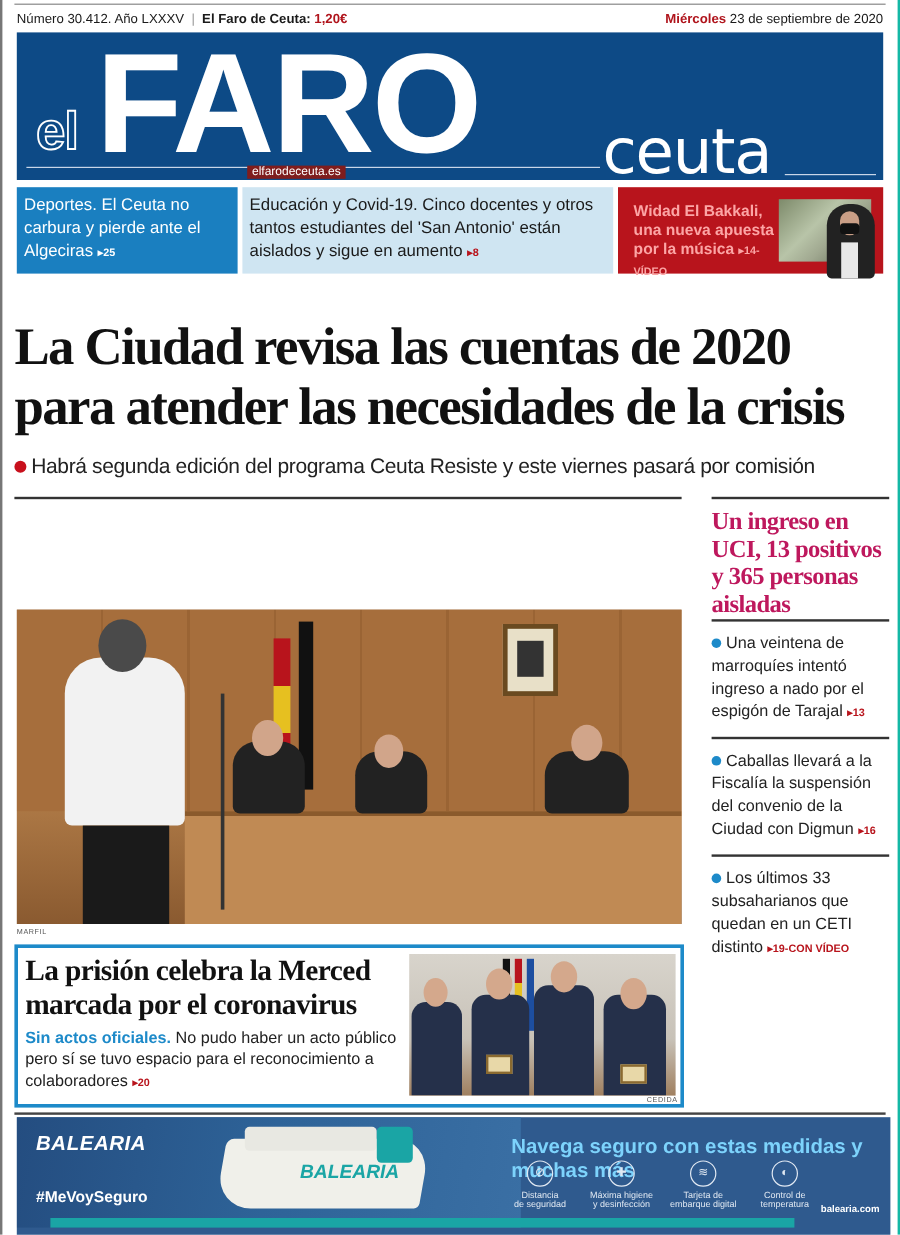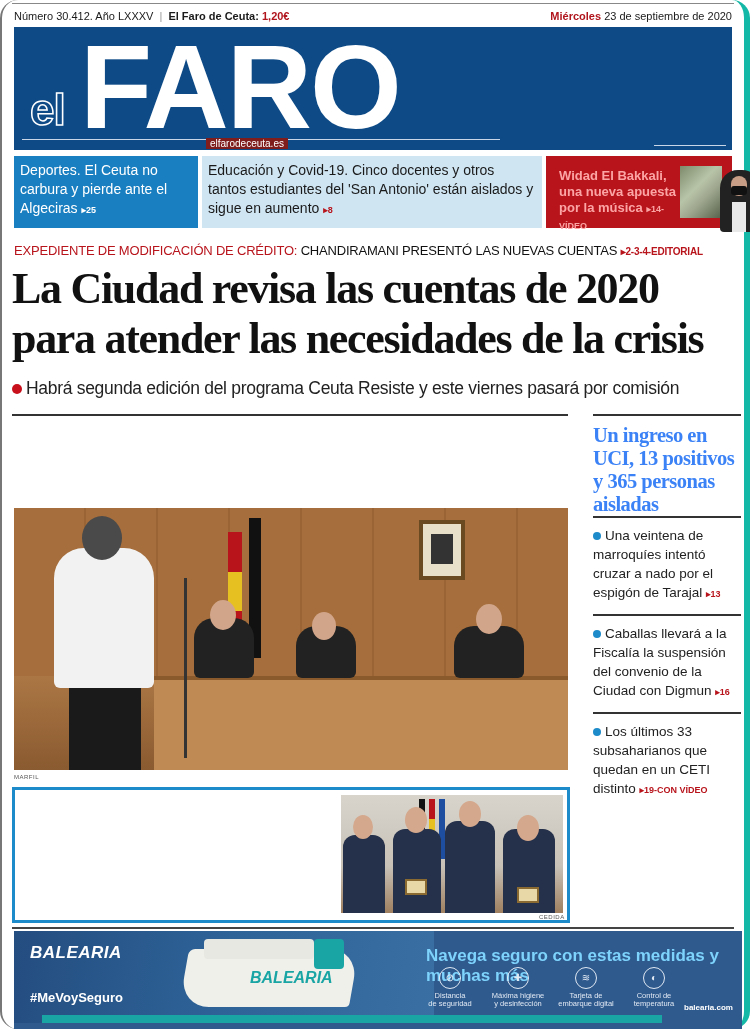--- a/index.html
+++ b/index.html
@@ -1,35 +1,35 @@
 <!DOCTYPE html>
 <html><head>
 <meta charset="utf-8">
 <style>
   * { box-sizing: border-box; margin: 0; padding: 0; }
   body { width: 750px; height: 1029px; background: #fff; font-family: "Liberation Sans", sans-serif; overflow: hidden; position: relative; color: #1a1a1a; }
-  .page { position: absolute; left: 0; top: 0; width: 750px; height: 1029px; border-left: 2px solid #777; border-right: 6px solid #14b8a6; border-radius: 18px; }
+  .page { position: absolute; left: 0; top: 0; width: 750px; height: 1029px; border-left: 2px solid #777; border-right: 2px solid #14b8a6; }
   .topline { position: absolute; left: 10px; right: 10px; top: 3px; height: 1px; background: #888; }
   .meta-bar { position: absolute; left: 12px; right: 12px; top: 10px; height: 16px; font-size: 11px; display: flex; justify-content: space-between; }
   .meta-bar .price { color: #b0141c; font-weight: bold; }
   .meta-bar b { font-weight: bold; }
   .meta-bar .weekday { color: #b0141c; font-weight: bold; }
 
   .masthead { position: absolute; left: 12px; right: 12px; top: 27px; height: 123px; background: #0d4a86; overflow: hidden; }
   .mh-el { position: absolute; left: 16px; top: 58px; font-size: 44px; font-weight: bold; color: #0d4a86; -webkit-text-stroke: 1.5px #fff; font-family: "Liberation Sans", sans-serif; letter-spacing: -1px; }
   .mh-faro { position: absolute; left: 66px; top: -8px; font-size: 118px; font-weight: bold; color: #fff; font-family: "Liberation Sans", sans-serif; letter-spacing: -2px; }
   .mh-ceuta { position: absolute; left: 488px; top: 70px; font-size: 52px; color: #fff; font-family: "DejaVu Sans", sans-serif; letter-spacing: -1px; }
   .mh-line1 { position: absolute; left: 8px; width: 478px; top: 112px; height: 1px; background: #c8d6e8; }
   .mh-line2 { position: absolute; left: 640px; right: 6px; top: 118px; height: 1px; background: #c8d6e8; }
   .mh-url { position: absolute; left: 192px; top: 111px; font-size: 10px; color: #fff; background: #7f1d1d; padding: 0 4px; }
 
   .teasers { position: absolute; left: 12px; right: 12px; top: 156px; height: 72px; display: flex; gap: 4px; }
   .teaser { height: 72px; padding: 5px 6px; font-size: 14px; line-height: 19px; }
   .teaser.blue { width: 184px; background: #1a7fc0; color: #fff; }
-  .teaser.light { width: 340px; background: #cfe5f2; color: #1a1a1a; }
+  .teaser.light { width: 309px; background: #cfe5f2; color: #1a1a1a; }
   .teaser.red { flex: 1; background: #b8141c; color: #fca5a5; display: flex; padding: 10px; }
   .teaser b { font-weight: normal; }
   .ref { font-size: 9px; font-weight: bold; }
   .ref.red { color: #b8141c; }
   .red-text { width: 124px; font-size: 13px; font-weight: bold; line-height: 16px; padding: 2px 3px; }
   .red-photo { flex: 1; background: linear-gradient(135deg, #7d8a6a 0%, #b8c4a8 40%, #a0a890 60%, #55604a 100%); position: relative; }
   .red-photo .fig { position: absolute; left: 40px; top: 4px; width: 40px; height: 62px; border-radius: 18px 18px 4px 4px; background: #222; }
   .red-photo .face { position: absolute; left: 51px; top: 10px; width: 16px; height: 20px; border-radius: 8px; background: #c99e86; }
   .red-photo .mask { position: absolute; left: 51px; top: 20px; width: 16px; height: 9px; background: #111; border-radius: 3px; }
   .red-photo .shirt { position: absolute; left: 52px; top: 36px; width: 14px; height: 30px; background: #e8e8e8; }
@@ -61,21 +61,21 @@
   .cp-head { position: absolute; border-radius: 50%; background: #d1a58a; }
   .cp-standing { position: absolute; left: 40px; top: 40px; width: 100px; height: 140px; background: #f2f2f2; border-radius: 30px 30px 6px 6px; }
   .cp-standing-legs { position: absolute; left: 55px; top: 180px; width: 72px; height: 82px; background: #1a1a1a; }
   .cp-standing-head { position: absolute; left: 68px; top: 8px; width: 40px; height: 44px; border-radius: 50%; background: #4a4a4a; }
   .cp-flag { position: absolute; left: 214px; top: 24px; width: 14px; height: 120px; background: linear-gradient(180deg, #b8141c 0 33%, #e6c020 33% 66%, #b8141c 66%); }
   .cp-flag2 { position: absolute; left: 235px; top: 10px; width: 12px; height: 140px; background: #111; }
   .cp-mic { position: absolute; left: 170px; top: 70px; width: 3px; height: 180px; background: #333; }
   .credit { position: absolute; font-size: 6px; color: #555; letter-spacing: 0.5px; }
 
   .sidebar { position: absolute; left: 591px; width: 148px; top: 424px; }
-  .sidebar .sh { font-family: "Liberation Serif", serif; font-weight: bold; font-size: 20.5px; line-height: 23px; color: #3b82f6; letter-spacing: -0.5px; }
+  .sidebar .sh { font-family: "Liberation Serif", serif; font-weight: bold; font-size: 20.5px; line-height: 23px; color: #be185d; letter-spacing: -0.5px; }
   .side-item { font-size: 13.5px; line-height: 19px; color: #222; padding: 8px 0 10px 0; }
   .side-item .ref { color: #b8141c; font-size: 9px; }
   .side-rule { height: 2px; background: #333; width: 148px; }
 
   .prison-box { position: absolute; left: 10px; top: 787px; width: 558px; height: 136px; border: 3px solid #1d8ac9; }
   .prison-text { position: absolute; left: 6px; top: 6px; width: 320px; }
   .prison-text .ph { font-family: "Liberation Serif", serif; font-weight: bold; font-size: 24.5px; line-height: 28px; letter-spacing: -0.5px; color: #111; }
   .prison-text .pd { font-size: 13.5px; line-height: 18px; color: #222; margin-top: 4px; }
   .prison-text .pd b { color: #1d8ac9; font-weight: bold; }
   .prison-text .ref { color: #b8141c; }
@@ -115,20 +115,21 @@
     </div>
     <div>
       <span class="weekday">Miércoles</span>
       <span>23 de septiembre de 2020</span>
     </div>
   </div>
 
   <div class="masthead">
     <span class="mh-el">el</span>
     <span class="mh-faro">FARO</span>
+    <span class="mh-ceuta">ceuta</span>
     <div class="mh-line1"></div>
     <div class="mh-line2"></div>
     <span class="mh-url">elfarodeceuta.es</span>
   </div>
 
   <div class="teasers">
     <div class="teaser blue">
       <b>Deportes.</b><span> El Ceuta no carbura y pierde ante el Algeciras </span><span class="ref">▸25</span>
     </div>
     <div class="teaser light">
@@ -140,23 +141,20 @@
       </div>
       <div class="red-photo">
         <div class="fig"></div>
         <div class="shirt"></div>
         <div class="face"></div>
         <div class="mask"></div>
       </div>
     </div>
   </div>
 
-  <div class="kicker">
-    <span class="k-red">EXPEDIENTE DE MODIFICACIÓN DE CRÉDITO:</span><span> CHANDIRAMANI PRESENTÓ LAS NUEVAS CUENTAS </span><span class="ref">▸2-3-4-EDITORIAL</span>
-  </div>
 
   <div class="headline">
     <div>La Ciudad revisa las cuentas de 2020</div>
     <div>para atender las necesidades de la crisis</div>
   </div>
 
   <div class="subline">
     <span class="dot red"></span><span>Habrá segunda edición del programa Ceuta Resiste y este viernes pasará por comisión</span>
   </div>
 
@@ -182,34 +180,38 @@
     <div class="cp-standing"></div>
     <div class="cp-standing-legs"></div>
     <div class="cp-standing-head"></div>
   </div>
   <div class="credit" style="left:12px;top:774px;">MARFIL</div>
 
   <div class="sidebar">
     <div class="sh">Un ingreso en UCI, 13 positivos y 365 personas aisladas</div>
     <div class="side-rule"></div>
     <div class="side-item">
-      <span class="dot blue"></span><span>Una veintena de marroquíes intentó cruzar a nado por el espigón de Tarajal </span><span class="ref">▸13</span>
+      <span class="dot blue"></span><span>Una veintena de marroquíes intentó ingreso a nado por el espigón de Tarajal </span><span class="ref">▸13</span>
     </div>
     <div class="side-rule"></div>
     <div class="side-item">
       <span class="dot blue"></span><span>Caballas llevará a la Fiscalía la suspensión del convenio de la Ciudad con Digmun </span><span class="ref">▸16</span>
     </div>
     <div class="side-rule"></div>
     <div class="side-item">
       <span class="dot blue"></span><span>Los últimos 33 subsaharianos que quedan en un CETI distinto </span><span class="ref">▸19-CON VÍDEO</span>
     </div>
   </div>
 
   <div class="prison-box">
     <div class="prison-text">
+      <div class="ph">La prisión celebra la Merced marcada por el coronavirus</div>
+      <div class="pd">
+        <b>Sin actos oficiales.</b><span> No pudo haber un acto público pero sí se tuvo espacio para el reconocimiento a colaboradores </span><span class="ref">▸20</span>
+      </div>
     </div>
     <div class="prison-photo">
       <div class="pp-flag" style="left:78px;background:#111;"></div>
       <div class="pp-flag" style="left:88px;background:linear-gradient(180deg,#b8141c 0 33%,#e6c020 33% 66%,#b8141c 66%);"></div>
       <div class="pp-flag" style="left:98px;background:#1d4ea0;"></div>
       <div class="pp-p" style="left:2px;width:42px;height:78px;"></div>
       <div class="pp-h" style="left:12px;top:20px;width:20px;height:24px;"></div>
       <div class="pp-p" style="left:52px;width:48px;height:84px;"></div>
       <div class="pp-h" style="left:64px;top:12px;width:22px;height:26px;"></div>
       <div class="pp-p" style="left:104px;width:50px;height:92px;"></div>

